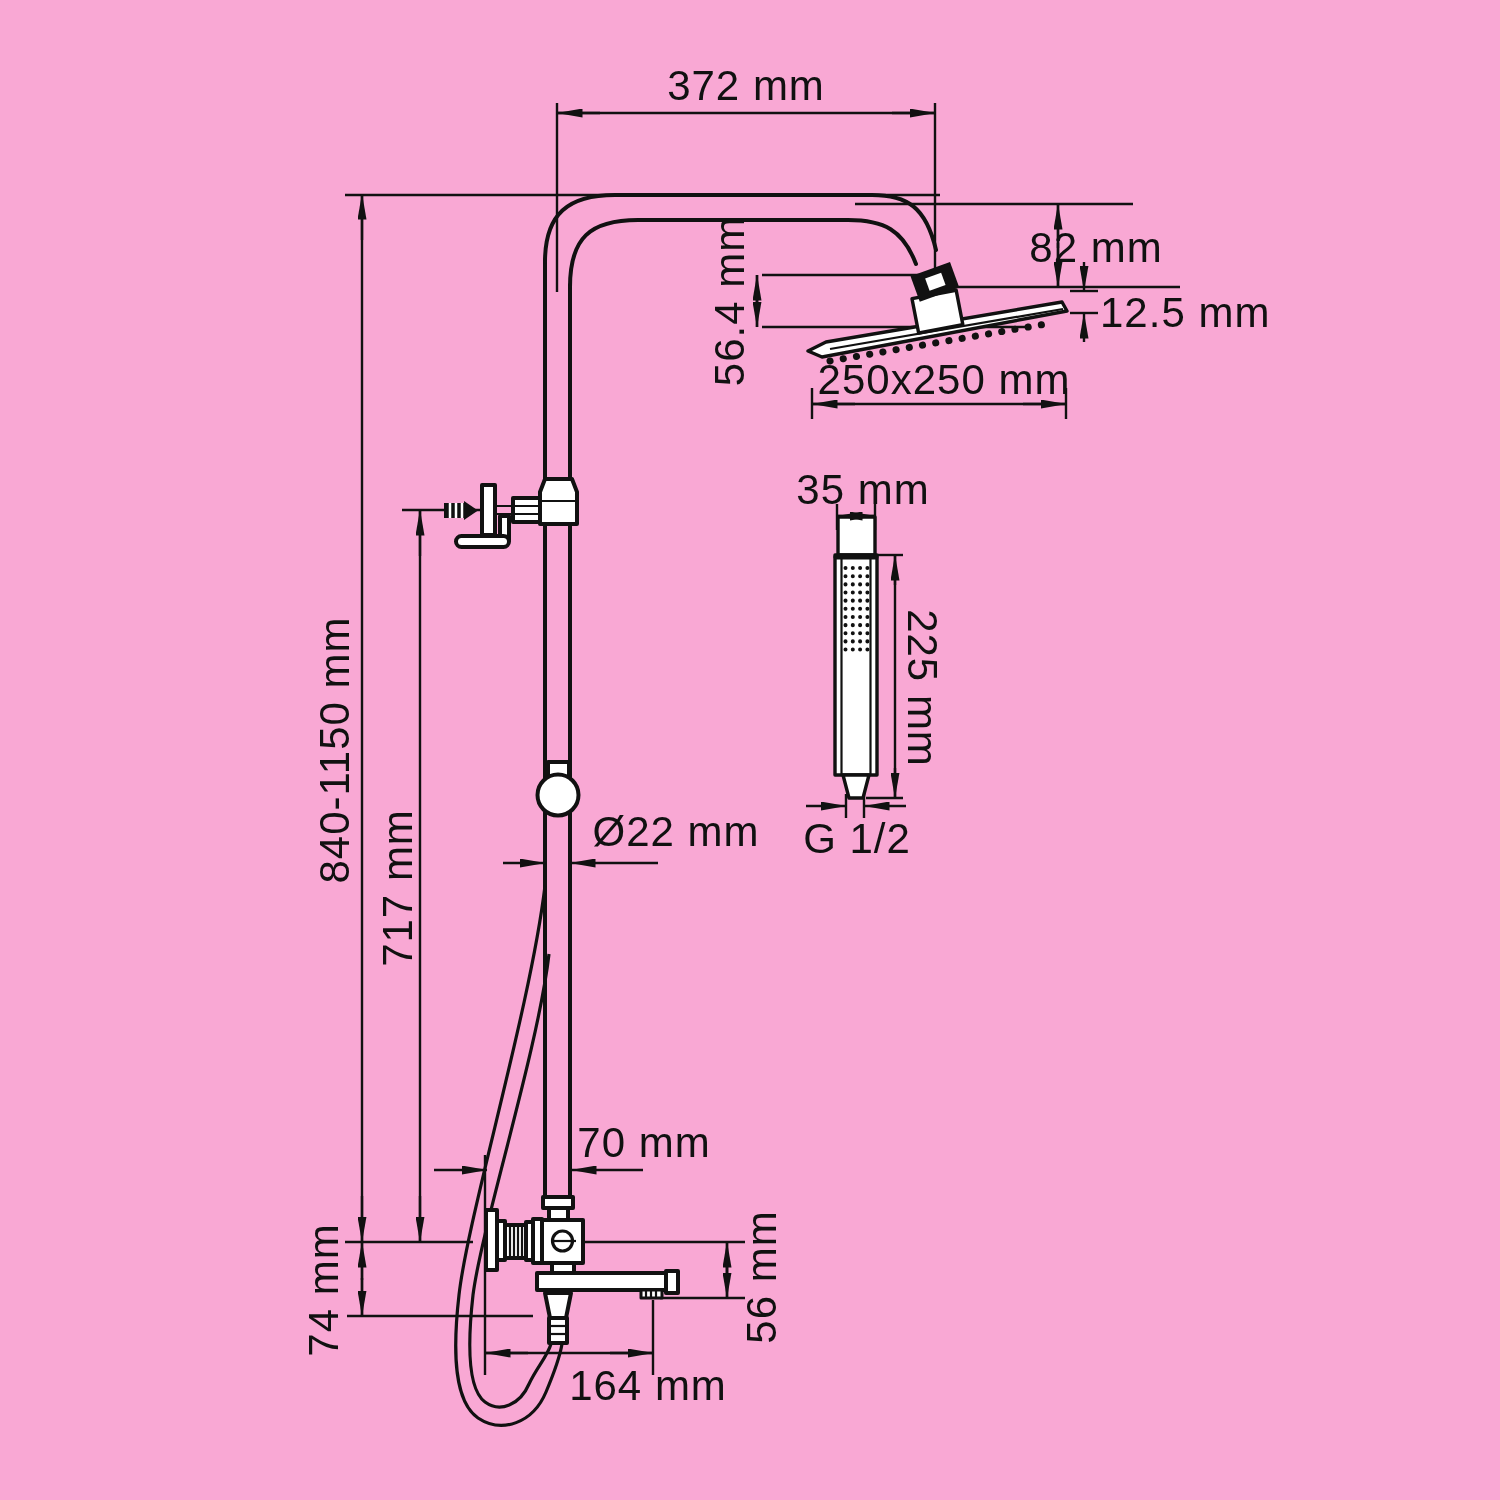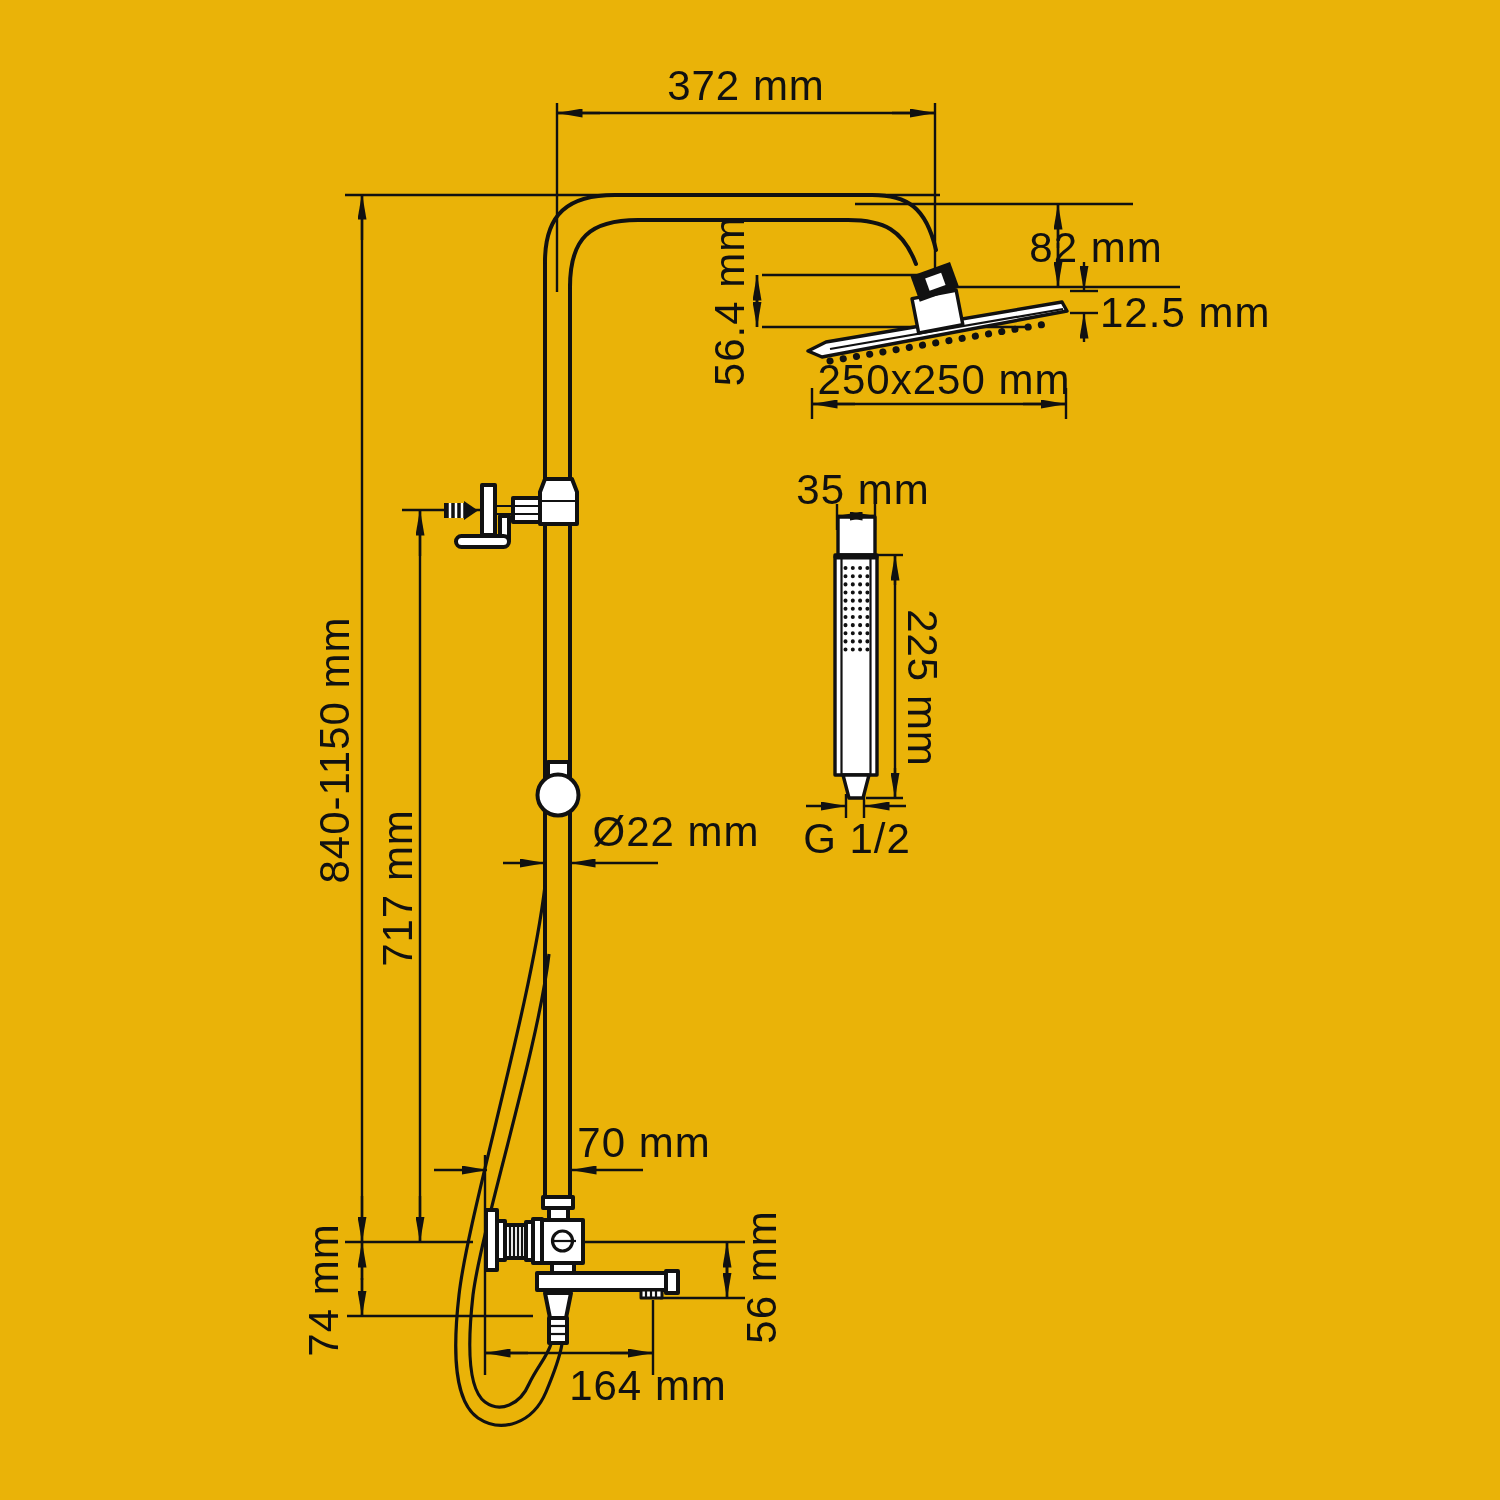--- a/index.html
+++ b/index.html
@@ -1,16 +1,16 @@
 <!DOCTYPE html>
 <html><head>
 <meta charset="utf-8">
 <style>
   html,body{margin:0;padding:0;background:#ffffff;}
-  .stage{width:1500px;height:1500px;background:#eab308;position:relative;font-family:"Liberation Sans",sans-serif;text-align:center;}
+  .stage{width:1500px;height:1500px;background:#f9a8d4;position:relative;font-family:"Liberation Sans",sans-serif;text-align:center;}
   svg{display:block;}
   .obj{fill:#ffffff;stroke:#111111;stroke-width:4;stroke-linejoin:round;}
   .objthin{fill:none;stroke:#111111;stroke-width:2.2;}
   .objline{fill:none;stroke:#111111;stroke-width:4;stroke-linecap:round;stroke-linejoin:round;}
   .blk{fill:#111111;stroke:none;}
   .dim{fill:none;stroke:#111111;stroke-width:2.4;}
   .dimarrow{fill:none;stroke:#111111;stroke-width:2.4;marker-end:url(#ah);}
   .dots{fill:none;stroke:#111111;stroke-linecap:round;}
   text{fill:#111111;font-family:"Liberation Sans",sans-serif;font-size:42px;letter-spacing:1px;}
   .mid{text-anchor:middle;}

